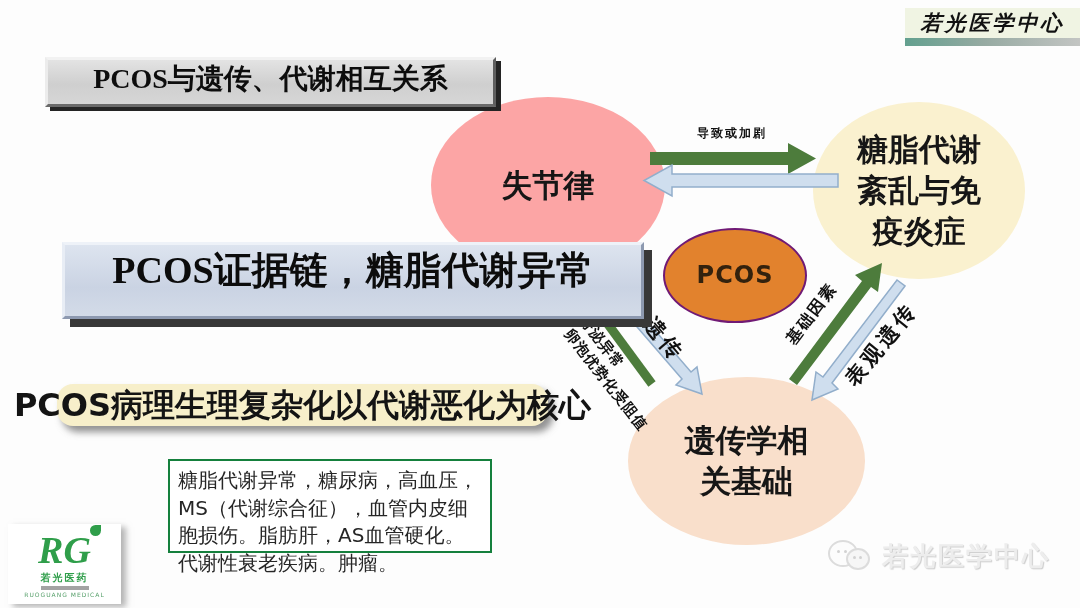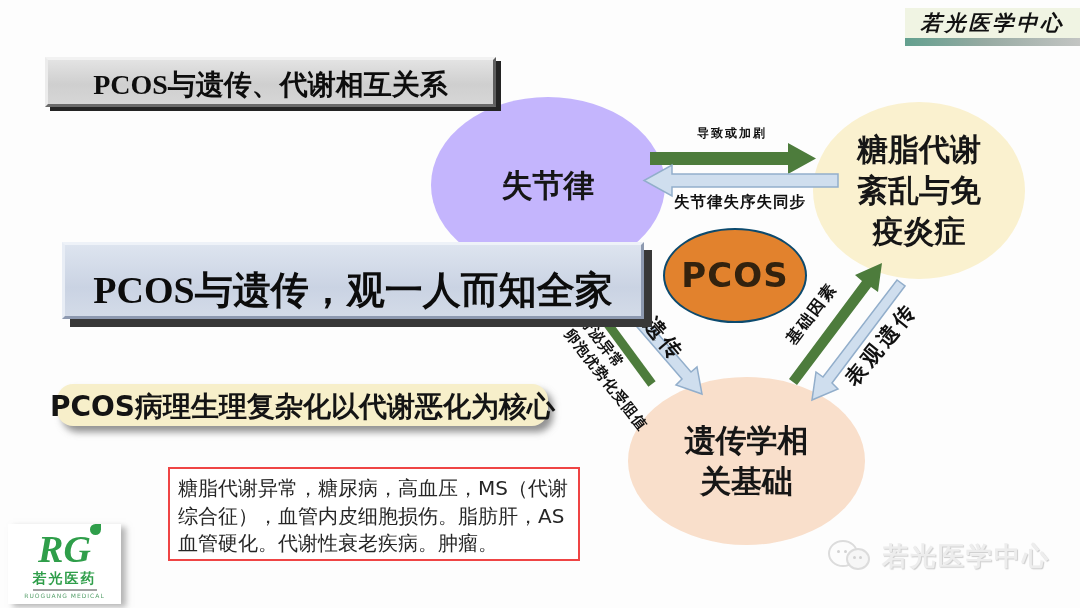--- a/index.html
+++ b/index.html
@@ -3,78 +3,78 @@
 <meta charset="utf-8">
 <style>
   html,body{margin:0;padding:0;background:#ffffff;}
   #stage{position:relative;width:1080px;height:608px;background:#fdfdfd;overflow:hidden;
          font-family:"DejaVu Sans","Liberation Sans",sans-serif;color:#1a1a1a;}
 
   
   .ellipse{position:absolute;border-radius:50%;display:flex;align-items:center;justify-content:center;
            text-align:center;font-weight:bold;color:#161616;z-index:1;line-height:1.32;}
   .ellipse .ln{display:block;}
-  #node-endocrine{left:431px;top:97px;width:234px;height:176px;background:#c4b5fd;font-size:31px;}
+  #node-endocrine{left:431px;top:97px;width:234px;height:176px;background:#fca5a5;font-size:31px;}
   #node-metabolic{left:813px;top:102px;width:212px;height:177px;background:#faf1cf;font-size:31px;}
   #node-genetic{left:628px;top:377px;width:237px;height:168px;background:#f9dfcb;font-size:31px;}
-  #node-pcos{left:663px;top:228px;width:140px;height:91px;background:#e2822d;border:2px solid #0c4a6e;
-             font-size:34px;color:#33220e;z-index:4;letter-spacing:1px;}
+  #node-pcos{left:663px;top:228px;width:140px;height:91px;background:#e2822d;border:2px solid #701a75;
+             font-size:24px;color:#33220e;z-index:4;letter-spacing:1px;}
 
   
   #arrow-svg{position:absolute;left:0;top:0;z-index:2;pointer-events:none;}
 
   
   .arrow-label{position:absolute;font-weight:bold;white-space:nowrap;z-index:3;color:#101010;}
   #lbl-cause{left:732px;top:133px;transform:translate(-50%,-50%);font-size:12px;letter-spacing:2px;}
   #lbl-desync{left:740px;top:202px;transform:translate(-50%,-50%);font-size:15.5px;letter-spacing:1px;}
   #lbl-epi-left{left:648px;top:320px;transform:translate(-50%,-50%) rotate(50deg);font-size:21px;letter-spacing:4px;}
   #lbl-endo-abn{left:597px;top:336px;transform:translate(-50%,-50%) rotate(52deg);font-size:14.5px;letter-spacing:1px;}
   #lbl-follicle{left:606px;top:380px;transform:translate(-50%,-50%) rotate(52deg);font-size:14.5px;letter-spacing:1px;}
   #lbl-basic{left:812px;top:314px;transform:translate(-50%,-50%) rotate(-53deg);font-size:16px;letter-spacing:2px;}
   #lbl-epi-right{left:881px;top:344px;transform:translate(-50%,-50%) rotate(-51deg);font-size:21px;letter-spacing:4px;}
 
   
-  .banner{position:absolute;display:flex;align-items:flex-end;z-index:5;font-weight:bold;white-space:nowrap;}
+  .banner{position:absolute;display:flex;align-items:flex-start;z-index:5;font-weight:bold;white-space:nowrap;}
   #title-banner{left:45px;top:57px;width:445px;height:44px;justify-content:center;
       background:linear-gradient(180deg,#e3e3e3 0%,#cfcfcf 55%,#d6d6d6 100%);
       border:3px solid;border-color:#f2f2f2 #5f5f5f #6a6a6a #ececec;
       box-shadow:5px 4px 0 #242424;
       font-family:"Liberation Serif","DejaVu Serif",serif;font-size:28px;color:#0d0d0d;}
   #evidence-banner{left:62px;top:242px;width:576px;height:71px;justify-content:center;
       background:linear-gradient(180deg,#dde4ef 0%,#cad3e3 60%,#d3dbe8 100%);
       border:3px solid;border-color:#eef2f8 #8d99b0 #8d99b0 #e8edf5;
       box-shadow:8px 8px 0 #383838;
       font-family:"Liberation Serif","DejaVu Serif",serif;font-size:38px;font-weight:600;color:#0c0c0c;}
   #pathology-banner{left:57px;top:384px;width:491px;height:42px;justify-content:center;
       background:#f7efca;box-shadow:5px 6px 7px rgba(110,110,110,0.75);
-      font-size:28px;color:#141414;border-radius:16px;}
+      font-size:32px;color:#141414;border-radius:16px;}
 
   
-  #note-box{position:absolute;left:168px;top:459px;width:412px;height:94px;z-index:6;
-      background:#ffffff;border:2px solid #ef4444;box-sizing:border-box;
-      padding:6px 8px;font-size:20px;line-height:1.38;color:#262626;margin-top:8px;}
+  #note-box{position:absolute;left:168px;top:459px;width:324px;height:94px;z-index:6;
+      background:#ffffff;border:2px solid #15803d;box-sizing:border-box;
+      padding:6px 8px;font-size:20px;line-height:1.38;color:#262626;}
 
   
   #brand-label{position:absolute;left:905px;top:8px;width:175px;height:30px;z-index:6;
       background:#f0f4e3;display:flex;align-items:center;justify-content:center;
       font-family:"Liberation Serif","DejaVu Serif",serif;font-style:italic;font-weight:bold;
       font-size:21px;letter-spacing:3px;color:#111;}
   #brand-bar{position:absolute;left:905px;top:38px;width:175px;height:8px;z-index:6;
       background:linear-gradient(90deg,#63a08f 0%,#96aaa2 45%,#c3c5c3 100%);}
 
   
   #logo-card{position:absolute;left:8px;top:524px;width:113px;height:80px;z-index:6;background:#ffffff;
       box-shadow:5px 3px 6px rgba(120,120,120,0.55);display:flex;flex-direction:column;
       align-items:center;justify-content:center;}
   #logo-letters{font-family:"Liberation Serif","DejaVu Serif",serif;font-style:italic;font-weight:bold;
       font-size:38px;line-height:1;color:#2f9e4a;position:relative;}
   #logo-leaf{position:absolute;right:-10px;top:-6px;width:11px;height:11px;background:#2f9e4a;
       border-radius:50% 0 50% 50%;}
-  #logo-name{font-size:14px;font-weight:bold;color:#2f9e4a;letter-spacing:2px;margin-top:2px;
-      border-bottom:2px solid #a3a3a3;padding-bottom:1px;}
+  #logo-name{font-size:10px;font-weight:bold;color:#2f9e4a;letter-spacing:2px;margin-top:2px;
+      border-bottom:4px solid #a3a3a3;padding-bottom:1px;}
   #logo-sub{font-size:6px;color:#57a06b;letter-spacing:1px;margin-top:1px;}
 
   
   #watermark{position:absolute;left:828px;top:538px;z-index:6;display:flex;align-items:center;gap:10px;}
   #wm-icon{position:relative;width:44px;height:36px;}
   .bubble{position:absolute;border-radius:50%;background:#fcfcfc;border:2px solid #dcdcdc;}
   #bubble-big{left:0;top:2px;width:26px;height:23px;}
   #bubble-small{left:18px;top:10px;width:20px;height:18px;background:#f6f6f6;}
   .eye{position:absolute;width:3px;height:3px;border-radius:50%;background:#d2d2d2;}
   #wm-text{font-size:26px;font-weight:bold;letter-spacing:2px;color:#ededed;
@@ -116,32 +116,31 @@
     <line x1="585" y1="293" x2="652" y2="384" stroke="#4d7c3c" stroke-width="9"></line>
 
     <polygon points="614,283 691,372 697,367 702,394 676,385 682,379 606,291" fill="#cfdeee" stroke="#92aecb" stroke-width="1.5"></polygon>
 
     <polygon points="789,379 862,281 855,275 882,263 878,292 871,287 797,385" fill="#4d7c3c"></polygon>
 
     <polygon points="905,286 832,383 838,389 812,400 816,372 823,377 897,280" fill="#cfdeee" stroke="#92aecb" stroke-width="1.5"></polygon>
   </svg>
 
   <div class="arrow-label" id="lbl-cause">导致或加剧</div>
-  <div class="arrow-label" id="lbl-desync">失节律失序失同步</div>
   <div class="arrow-label" id="lbl-epi-left">表观遗传</div>
   <div class="arrow-label" id="lbl-endo-abn">内分泌异常</div>
   <div class="arrow-label" id="lbl-follicle">卵泡优势化受阻值</div>
   <div class="arrow-label" id="lbl-basic">基础因素</div>
   <div class="arrow-label" id="lbl-epi-right">表观遗传</div>
 
   <div class="banner" id="title-banner">
     <span>PCOS与遗传、代谢相互关系</span>
   </div>
   <div class="banner" id="evidence-banner">
-    <span>PCOS与遗传，观一人而知全家</span>
+    <span>PCOS证据链，糖脂代谢异常</span>
   </div>
   <div class="banner" id="pathology-banner">
     <span>PCOS病理生理复杂化以代谢恶化为核心</span>
   </div>
 
   <div id="note-box">
     <span>糖脂代谢异常，糖尿病，高血压，MS（代谢综合征），血管内皮细胞损伤。脂肪肝，AS血管硬化。代谢性衰老疾病。肿瘤。</span>
   </div>
 
   <div id="brand-label">

